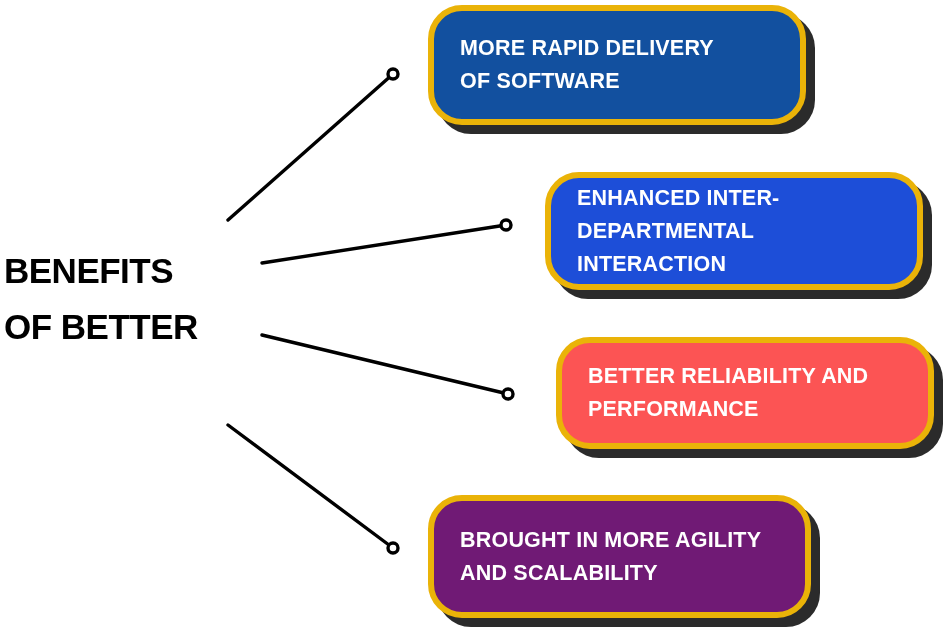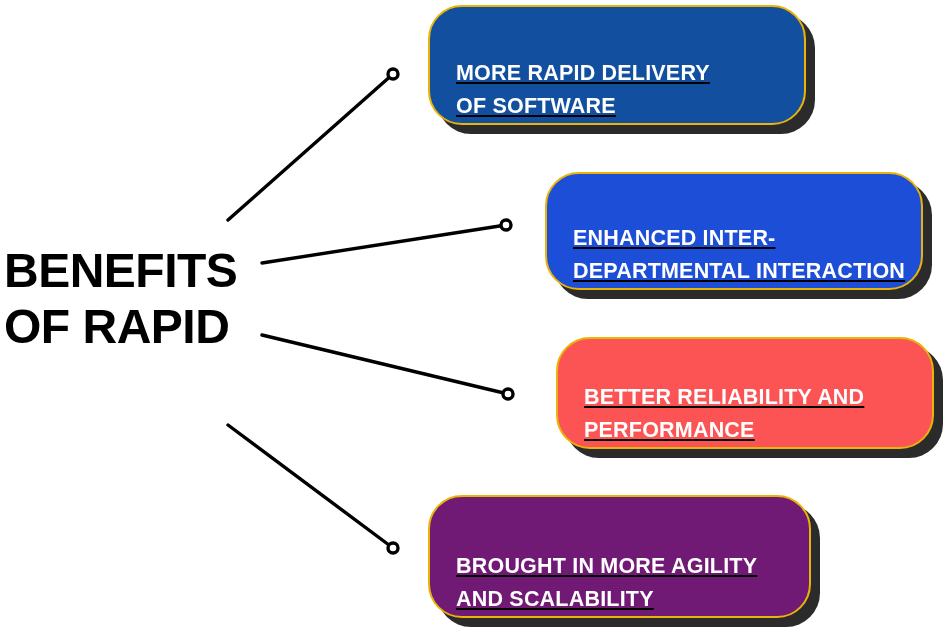--- a/index.html
+++ b/index.html
@@ -18,66 +18,65 @@
     overflow: hidden;
   }
   
   #title-block {
     position: absolute;
     left: 4px;
     top: 243px;
     width: 260px;
     color: #000000;
     font-weight: bold;
-    font-size: 48px;
+    font-size: 35px;
     line-height: 56px;
     letter-spacing: -0.5px;
     white-space: nowrap;
   }
   #title-block .title-line {
     display: block;
   }
   
   #connectors {
     position: absolute;
     left: 0;
     top: 0;
     width: 948px;
     height: 630px;
   }
   
   .benefit-box {
     position: absolute;
     box-sizing: border-box;
     border-radius: 34px;
-    border: 2px solid #eab308;
+    border: 6px solid #eab308;
     box-shadow: 9px 9px 0 0 #2b2b2b;
     display: flex;
-    align-items: flex-end;
-    text-decoration: underline;
+    align-items: center;
   }
   .benefit-label {
     color: #ffffff;
     font-weight: bold;
     font-size: 21.5px;
     line-height: 33px;
     letter-spacing: 0.2px;
     padding-left: 26px;
     padding-right: 12px;
     white-space: pre-line;
   }
 </style>
 </head>
 <body>
 
 <div id="canvas">
 
   <div id="title-block">
     <span class="title-line">BENEFITS</span>
-    <span class="title-line">OF RAPID</span>
+    <span class="title-line">OF BETTER</span>
   </div>
 
   <svg id="connectors" viewBox="0 0 948 630" width="948" height="630" xmlns="http://www.w3.org/2000/svg">
     <g id="connector-group">
         <line x1="228" y1="220" x2="393" y2="74" stroke="#000000" stroke-width="3.4" stroke-linecap="round"></line>
         <circle cx="393" cy="74" r="5" fill="#ffffff" stroke="#000000" stroke-width="3.4"></circle>
         <line x1="262" y1="263" x2="506" y2="225" stroke="#000000" stroke-width="3.4" stroke-linecap="round"></line>
         <circle cx="506" cy="225" r="5" fill="#ffffff" stroke="#000000" stroke-width="3.4"></circle>
         <line x1="262" y1="335" x2="508" y2="394" stroke="#000000" stroke-width="3.4" stroke-linecap="round"></line>
         <circle cx="508" cy="394" r="5" fill="#ffffff" stroke="#000000" stroke-width="3.4"></circle>

